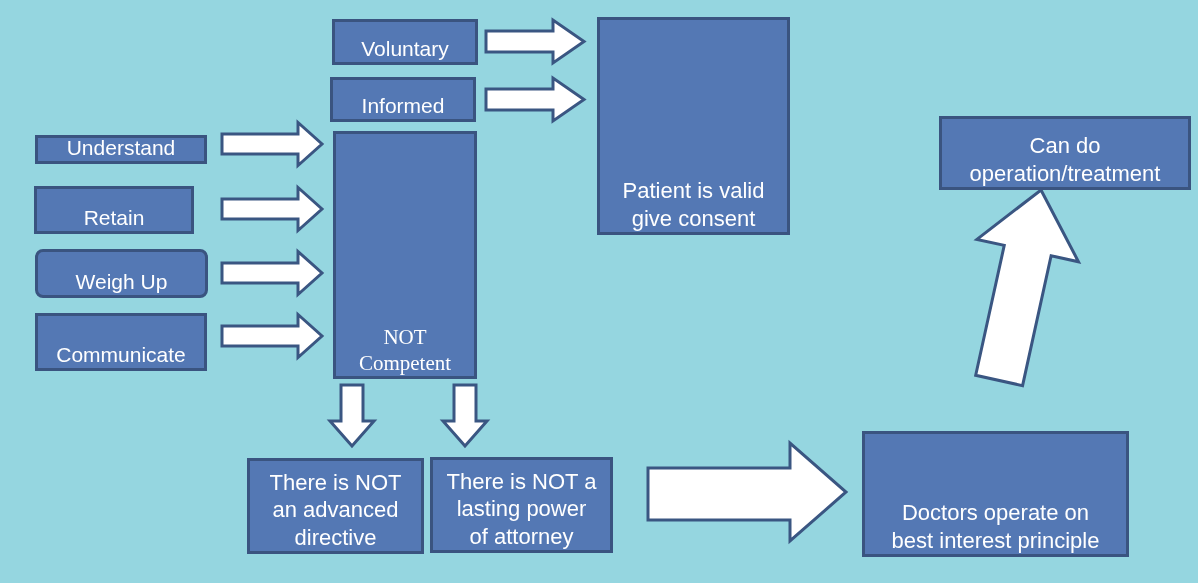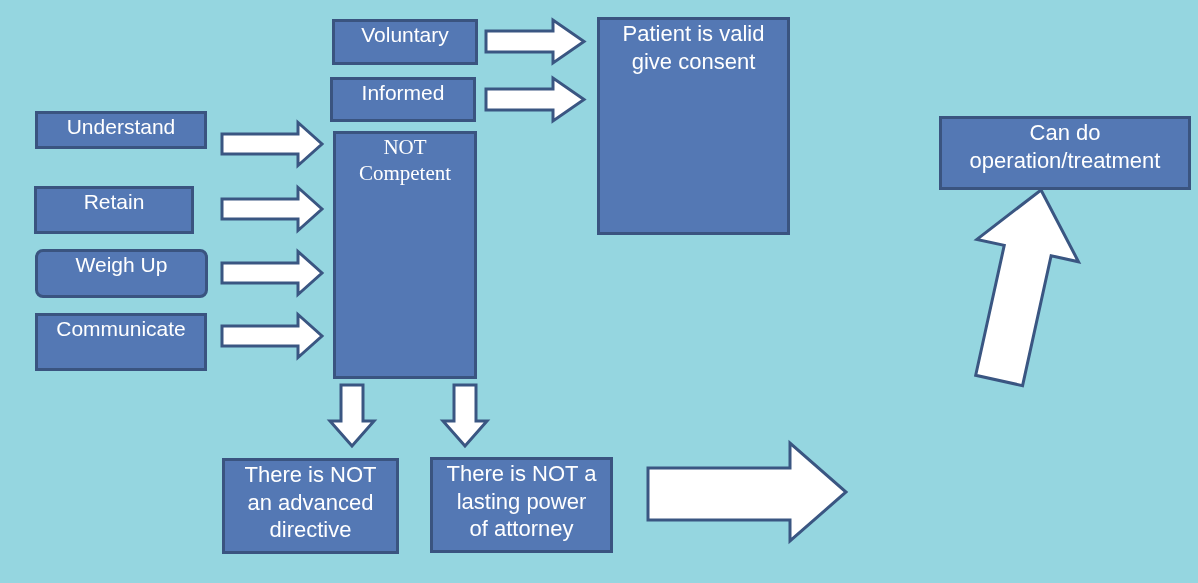--- a/index.html
+++ b/index.html
@@ -22,21 +22,21 @@
     fill:var(--arrow-fill);
     stroke:var(--arrow-border);
     stroke-width:3;
     stroke-linejoin:miter;
   }
   .node{
     position:absolute;
     box-sizing:border-box;
     background:var(--node-fill);
     border:3px solid var(--node-border);
-    display:flex;align-items:flex-start;justify-content:center;
+    display:flex;align-items:flex-end;justify-content:center;
     color:var(--text);
     font-size:21px;
     line-height:1.25;
     text-align:center;
   }
   .node .node-label{white-space:pre-line;}
   .node.lg{font-size:22px;}
 </style>
 </head>
 <body>
@@ -67,21 +67,21 @@
   </svg>
 
   <div class="node" style="left:332px;top:19px;width:146px;height:46px;">
     <span class="node-label">Voluntary</span>
   </div>
 
   <div class="node" style="left:330px;top:77px;width:146px;height:45px;">
     <span class="node-label">Informed</span>
   </div>
 
-  <div class="node" style="left:35px;top:111px;width:172px;height:38px;">
+  <div class="node" style="left:35px;top:135px;width:172px;height:29px;">
     <span class="node-label">Understand</span>
   </div>
 
   <div class="node" style="left:34px;top:186px;width:160px;height:48px;">
     <span class="node-label">Retain</span>
   </div>
 
   <div class="node" style="left:35px;top:249px;width:173px;height:49px;border-radius:8px;">
     <span class="node-label">Weigh Up</span>
   </div>
@@ -98,26 +98,30 @@
   <div class="node lg" style="left:597px;top:17px;width:193px;height:218px;">
     <span class="node-label">Patient is valid
 give consent</span>
   </div>
 
   <div class="node lg" style="left:939px;top:96px;width:252px;height:74px;margin-top:20px;">
     <span class="node-label">Can do
 operation/treatment</span>
   </div>
 
-  <div class="node lg" style="left:222px;top:458px;width:177px;height:96px;">
+  <div class="node lg" style="left:247px;top:458px;width:177px;height:96px;">
     <span class="node-label">There is NOT
 an advanced
 directive</span>
   </div>
 
   <div class="node lg" style="left:430px;top:457px;width:183px;height:96px;">
     <span class="node-label">There is NOT a
 lasting power
 of attorney</span>
   </div>
 
+  <div class="node lg" style="left:862px;top:431px;width:267px;height:126px;">
+    <span class="node-label">Doctors operate on
+best interest principle</span>
+  </div>
 
 </div>
 
 </body></html>

